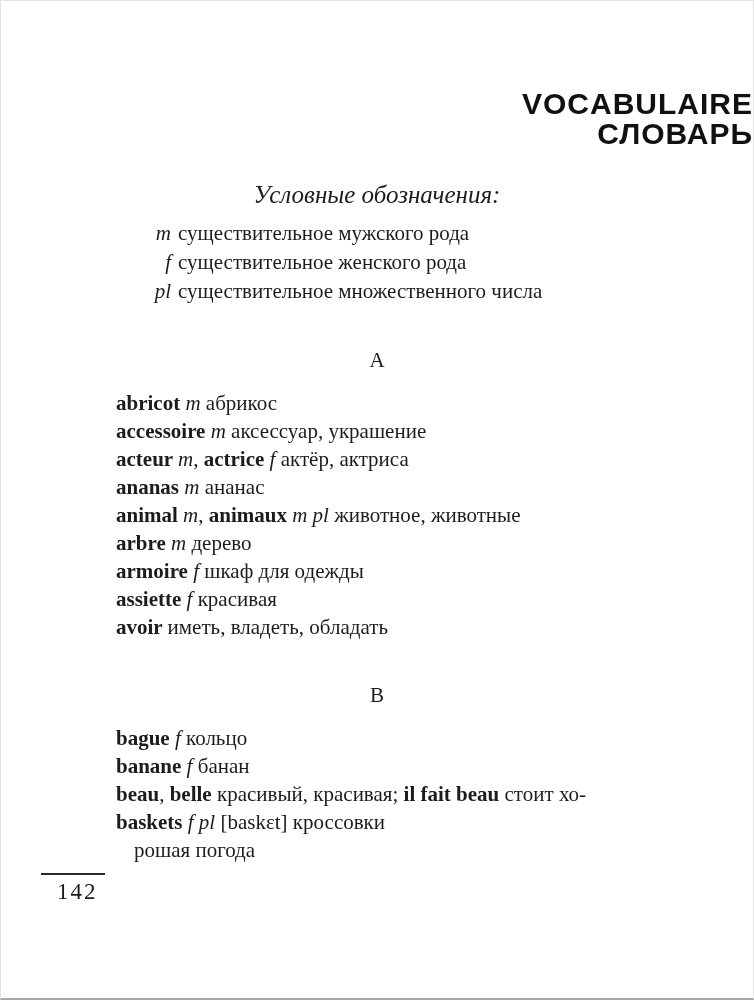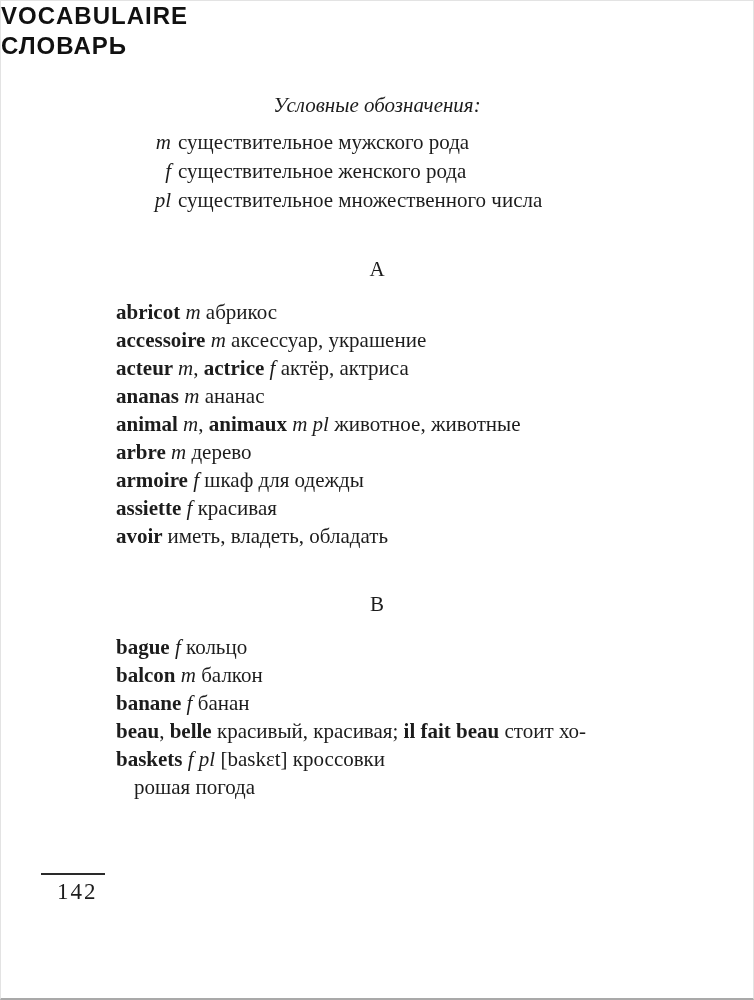--- a/index.html
+++ b/index.html
@@ -13,33 +13,34 @@
     height: 1000px;
     box-sizing: border-box;
     background: #ffffff;
     color: #1c1c1c;
     font-family: "Liberation Serif", serif;
     overflow: hidden;
     border: 1px solid #e3e3e3;
     border-bottom: 2px solid #a9a9a9;
   }
   .title {
-    text-align: left;
+    padding-top: 88px;
+    text-align: right;
     font-family: "Liberation Sans", sans-serif;
     font-weight: bold;
-    font-size: 24px;
+    font-size: 30px;
     line-height: 30px;
     letter-spacing: 1px;
     color: #111111;
   }
   .legend-title {
     margin-top: 32px;
     text-align: center;
     font-style: italic;
-    font-size: 21px;
+    font-size: 25px;
     color: #1c1c1c;
   }
   .legend {
     margin-top: 10px;
     margin-left: 118px;
     font-size: 21px;
     line-height: 29px;
   }
   .legend-line {
     display: grid;
@@ -120,21 +121,20 @@
       <div class="entry"><span class="seg-bold">accessoire </span><span class="seg-italic">m </span><span class="seg-normal">аксессуар, украшение</span></div>
       <div class="entry"><span class="seg-bold">acteur </span><span class="seg-italic">m</span><span class="seg-normal">, </span><span class="seg-bold">actrice </span><span class="seg-italic">f </span><span class="seg-normal">актёр, актриса</span></div>
       <div class="entry"><span class="seg-bold">ananas </span><span class="seg-italic">m </span><span class="seg-normal">ананас</span></div>
       <div class="entry"><span class="seg-bold">animal </span><span class="seg-italic">m</span><span class="seg-normal">, </span><span class="seg-bold">animaux </span><span class="seg-italic">m pl </span><span class="seg-normal">животное, животные</span></div>
       <div class="entry"><span class="seg-bold">arbre </span><span class="seg-italic">m </span><span class="seg-normal">дерево</span></div>
       <div class="entry"><span class="seg-bold">armoire </span><span class="seg-italic">f </span><span class="seg-normal">шкаф для одежды</span></div>
       <div class="entry"><span class="seg-bold">assiette </span><span class="seg-italic">f </span><span class="seg-normal">красивая</span></div>
       <div class="entry"><span class="seg-bold">avoir </span><span class="seg-normal">иметь, владеть, обладать</span></div>
       <div class="section-letter">B</div>
       <div class="entry"><span class="seg-bold">bague </span><span class="seg-italic">f </span><span class="seg-normal">кольцо</span></div>
-      <div class="entry"><span class="seg-bold">balcon </span><span class="seg-italic">m </span><span class="seg-normal">балкон</span></div>
       <div class="entry"><span class="seg-bold">banane </span><span class="seg-italic">f </span><span class="seg-normal">банан</span></div>
       <div class="entry"><span class="seg-bold">beau</span><span class="seg-normal">, </span><span class="seg-bold">belle </span><span class="seg-normal">красивый, красивая; </span><span class="seg-bold">il fait beau </span><span class="seg-normal">стоит хо-</span></div>
       <div class="entry"><span class="seg-bold">baskets </span><span class="seg-italic">f pl </span><span class="seg-normal">[baskɛt] кроссовки</span></div>
       <div class="entry entry-continuation">рошая погода</div>
     </div>
 
   <footer class="footer">
     <div class="footer-rule"></div>
     <div class="page-number">142</div>
   </footer>

